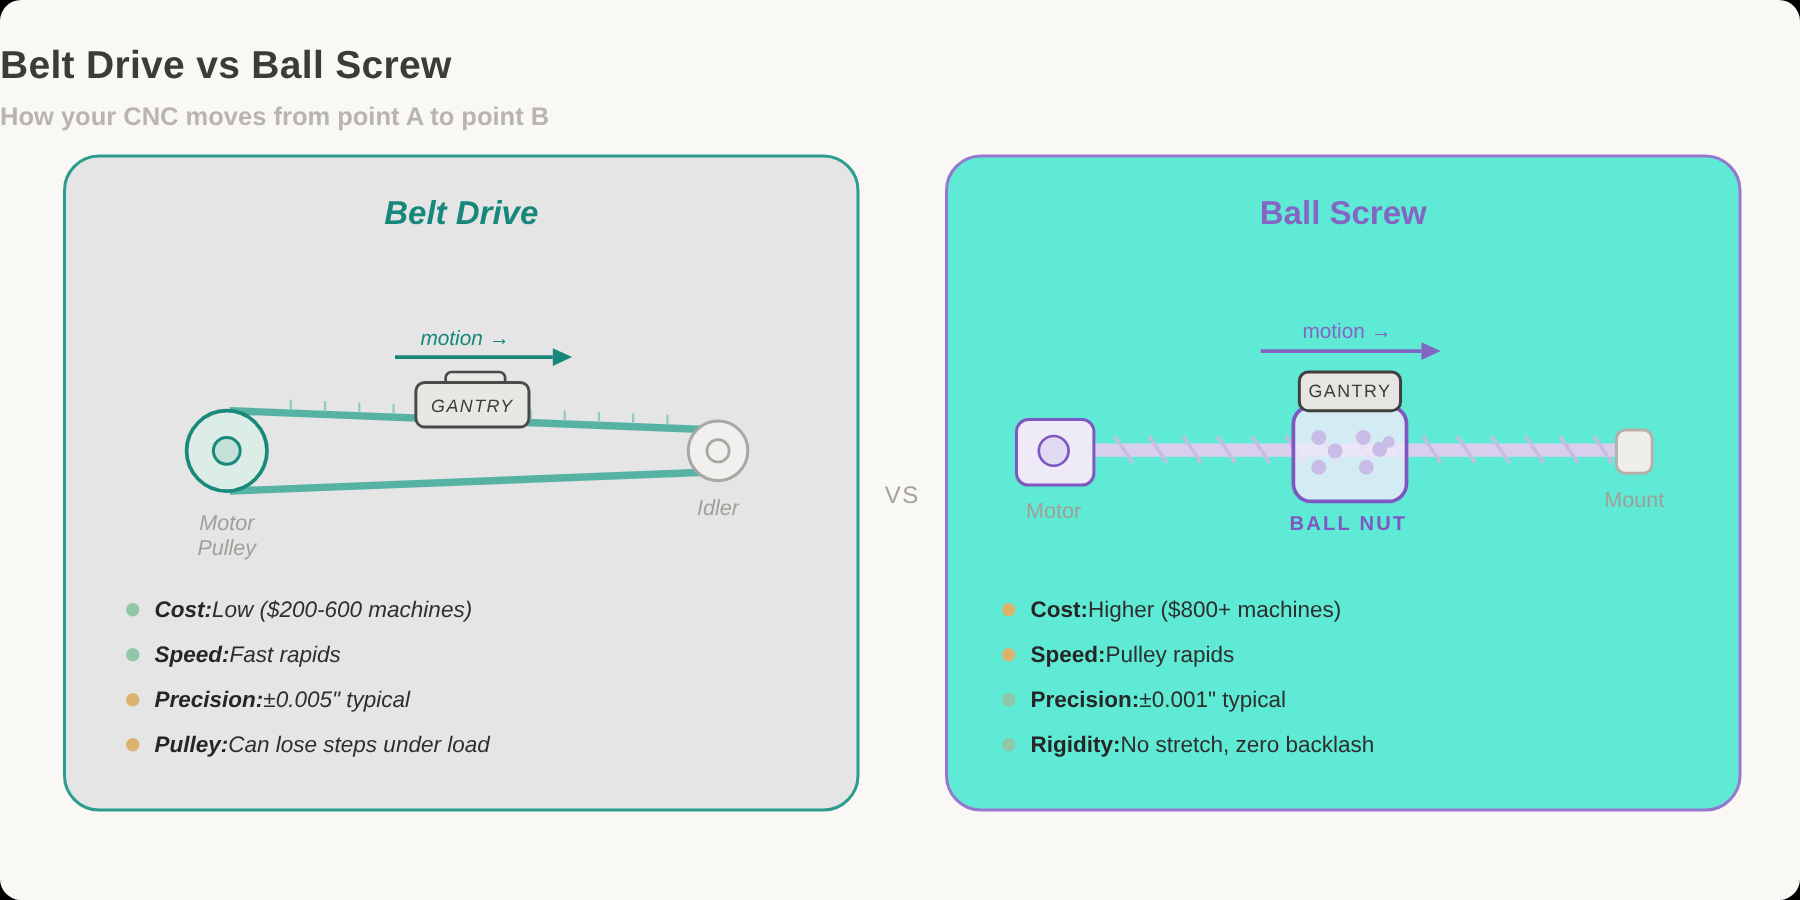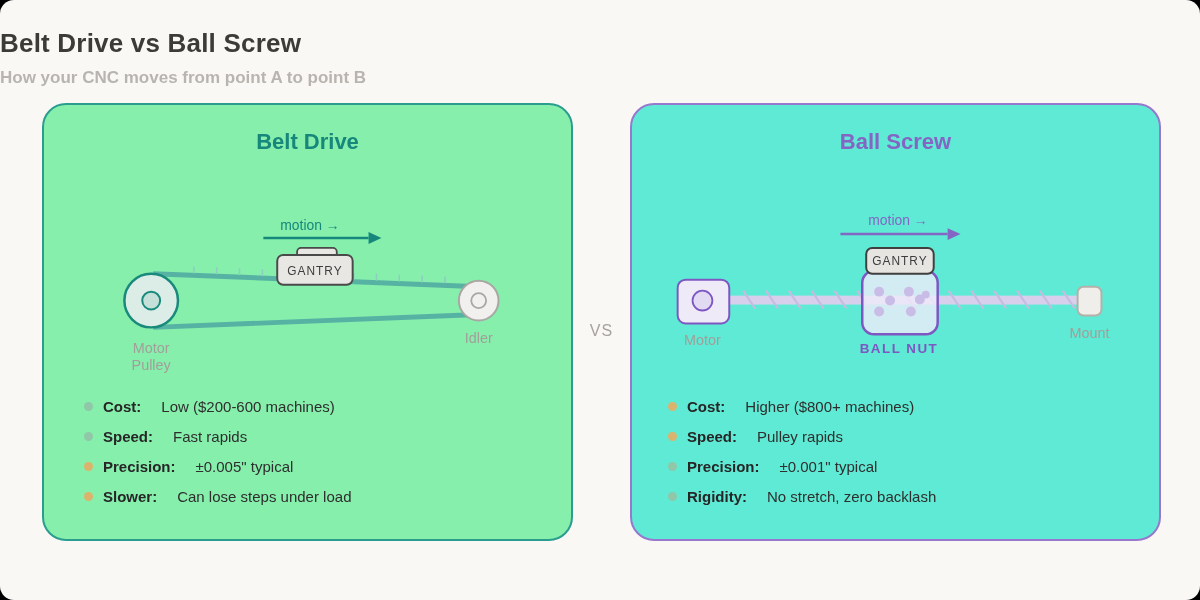--- a/index.html
+++ b/index.html
@@ -10,41 +10,41 @@
     background: #faf8f5; border-radius: 14px; overflow: hidden;
   }
   .header { position: absolute; top: 28px; left: 0; width: 100%; text-align: left; }
   .page-title { font-size: 26px; font-weight: 700; color: #3d3b38; letter-spacing: .2px; }
   .page-subtitle { margin-top: 9px; font-size: 17px; color: #b8b5b0; font-weight: bold; }
 
   .panel {
     position: absolute; top: 103px; width: 531px; height: 438px;
     border-radius: 24px; border: 2px solid;
   }
-  .panel-belt  { left: 42px;  border-color: #2a9d8f; background: #86efac; }
+  .panel-belt  { left: 42px;  border-color: #2a9d8f; background: #e5e5e5; font-style: italic; }
   .panel-screw { left: 630px; border-color: #9678cf; background: #5eead4; }
   .panel-title { position: absolute; top: 24px; width: 100%; text-align: center; font-size: 22px; font-weight: 700; }
   .panel-belt  .panel-title { color: #17877b; }
   .panel-screw .panel-title { color: #8565c4; }
 
   .diagram { position: absolute; top: 0; left: 0; width: 100%; height: 280px; }
   svg text { font-family: "Liberation Sans", sans-serif; }
 
   .vs {
     position: absolute; left: 573px; top: 322px; width: 57px; text-align: center;
     font-size: 16px; color: #a6a39e; letter-spacing: 1px;
   }
 
   ul.features { position: absolute; top: 286px; list-style: none; }
   .panel-belt  ul.features { left: 40px; }
   .panel-screw ul.features { left: 36px; }
   ul.features li { height: 30px; display: flex; align-items: center; }
   .dot { width: 9px; height: 9px; border-radius: 50%; margin-right: 10px; flex: 0 0 auto; }
   .lbl { font-size: 15px; font-weight: 700; color: #262626; }
-  .txt { font-size: 15px; color: #2e2e2e; margin-left: 20px; }
+  .txt { font-size: 15px; color: #2e2e2e; margin-left: 0; }
 </style>
 </head>
 <body>
 
 <div class="canvas">
 
   <div class="header">
     <div class="page-title">Belt Drive vs Ball Screw</div>
     <div class="page-subtitle">How your CNC moves from point A to point B</div>
   </div>
@@ -109,21 +109,21 @@
         <span class="lbl">Speed:</span>
         <span class="txt">Fast rapids</span>
       </li>
       <li>
         <span class="dot" style="background: rgb(220, 179, 109);"></span>
         <span class="lbl">Precision:</span>
         <span class="txt">±0.005" typical</span>
       </li>
       <li>
         <span class="dot" style="background: rgb(220, 179, 109);"></span>
-        <span class="lbl">Slower:</span>
+        <span class="lbl">Pulley:</span>
         <span class="txt">Can lose steps under load</span>
       </li>
     </ul>
   </div>
 
   <div class="vs">VS</div>
 
   <div class="panel panel-screw">
     <div class="panel-title">Ball Screw</div>
 

